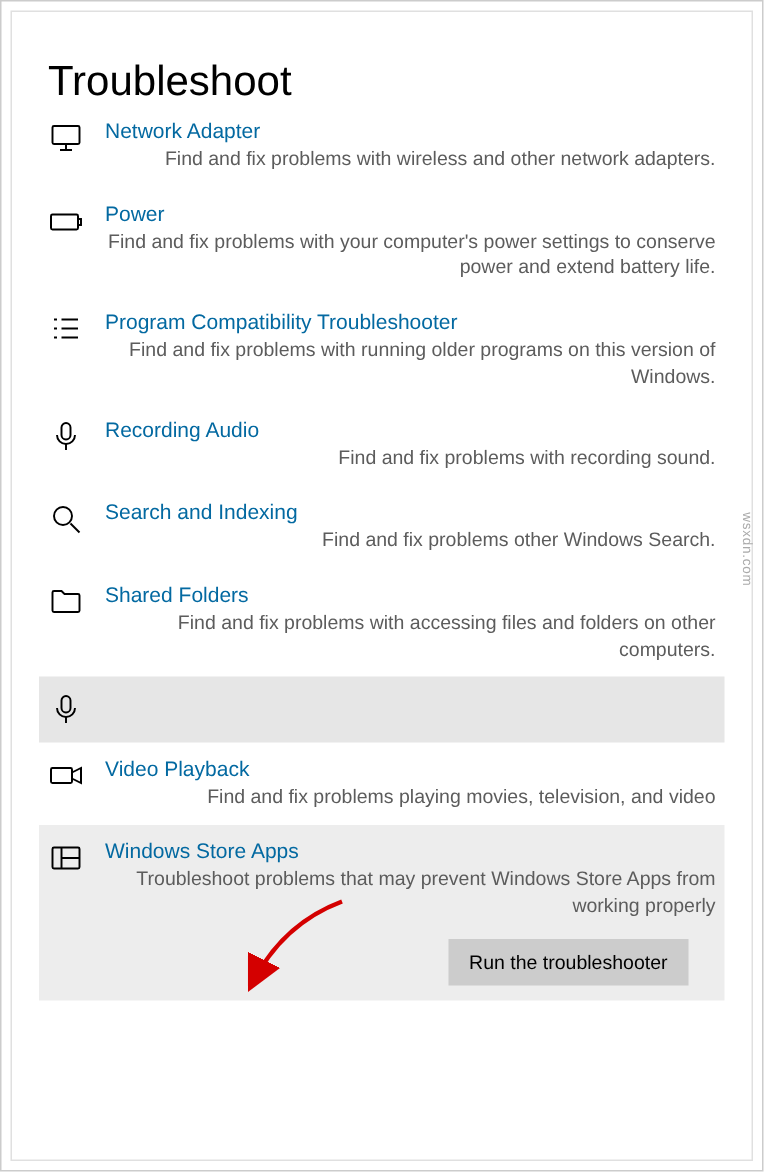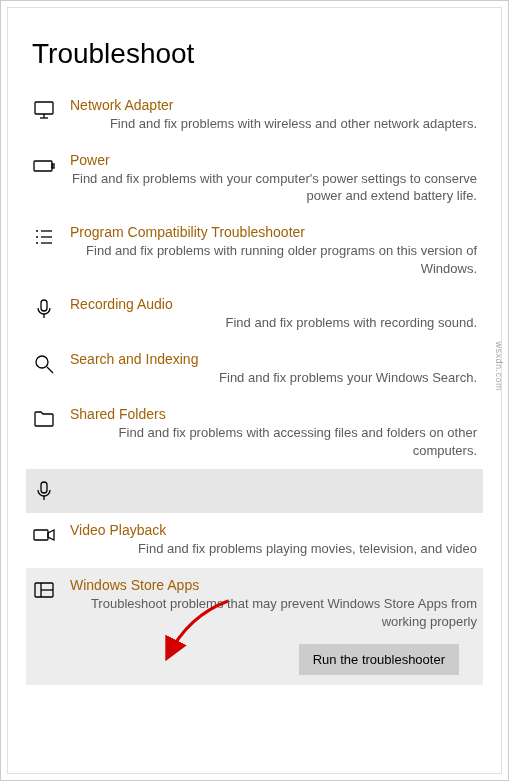--- a/index.html
+++ b/index.html
@@ -20,21 +20,20 @@
       background: #fff;
       border: 1px solid #e0e0e0;
       height: 100%;
       padding: 30px 24px 18px 24px;
       position: relative;
       overflow: hidden;
     }
     .page-title {
       font-size: 28px;
       font-weight: 400;
-      margin-bottom: 18px;
       color: #000;
     }
     .item {
       display: flex;
       align-items: flex-start;
       padding: 8px 6px 10px 6px;
       margin: 0 -6px;
       cursor: pointer;
     }
     .item.active {
@@ -59,21 +58,21 @@
       height: 24px;
       stroke: #000;
       fill: none;
       stroke-width: 1.3;
     }
     .item-content {
       flex: 1;
     }
     .item-title {
       font-size: 14px;
-      color: #a16207;
+      color: #0369a1;
       font-weight: 400;
       line-height: 1.3;
     }
     .item-desc {
       font-size: 13px;
       color: #5c5c5c;
       line-height: 1.35;
       margin-top: 1px;
       text-align: right;
     }
@@ -178,21 +177,21 @@
 
   <div class="item">
     <span class="icon-box">
       <svg viewBox="0 0 24 24">
           <circle cx="10" cy="10" r="6"></circle>
           <line x1="15" y1="15" x2="21" y2="21"></line>
         </svg>
     </span>
     <div class="item-content">
       <div class="item-title">Search and Indexing</div>
-      <div class="item-desc">Find and fix problems your Windows Search.</div>
+      <div class="item-desc">Find and fix problems other Windows Search.</div>
     </div>
   </div>
 
   <div class="item">
     <span class="icon-box">
       <svg viewBox="0 0 24 24">
           <path d="M3 6a1 1 0 0 1 1-1h5l2 2h9a1 1 0 0 1 1 1v10a1 1 0 0 1-1 1H4a1 1 0 0 1-1-1V6z"></path>
         </svg>
     </span>
     <div class="item-content">

